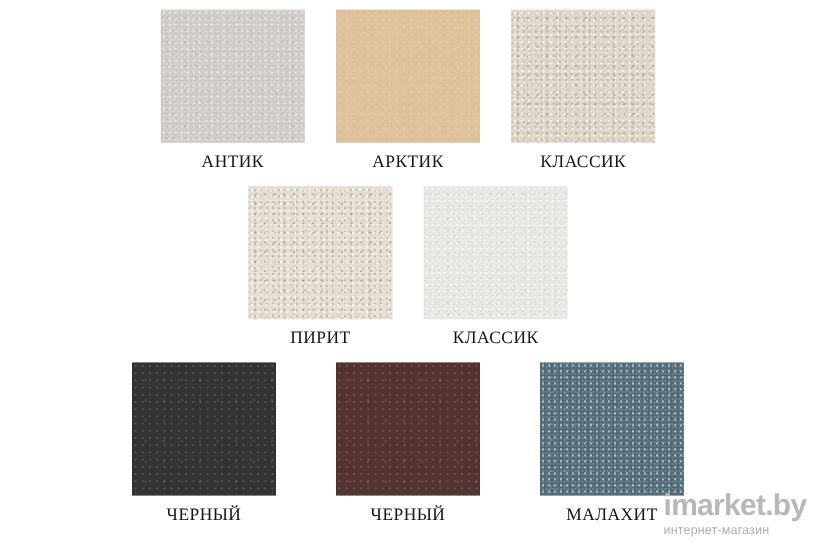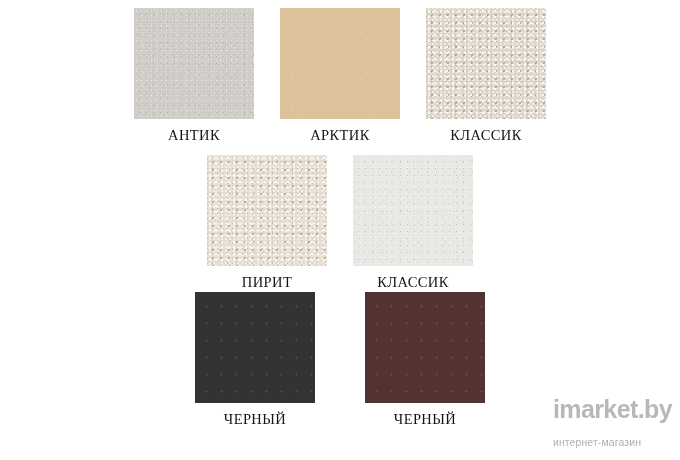--- a/index.html
+++ b/index.html
@@ -25,21 +25,21 @@
   .swatch-row {
     position: absolute;
     display: flex;
     left: 0;
     width: 680px;
     justify-content: center;
   }
 
   #row-1 { top: 8px; }
   #row-2 { top: 155px; }
-  #row-3 { top: 292px; gap: 24px; }
+  #row-3 { top: 302px; gap: 24px; }
 
   .swatch-cell {
     width: 120px;
     display: flex;
     flex-direction: column;
     align-items: center;
     margin: 0 13px;
   }
 
   .swatch-chip {
@@ -126,21 +126,21 @@
     color: #b8b8b8;
     letter-spacing: -0.6px;
     text-align: center;
   }
   .wm-sub {
     font-family: "Liberation Sans", "DejaVu Sans", sans-serif;
     font-size: 10.5px;
     line-height: 12px;
     color: #b0b0b0;
     letter-spacing: 0.1px;
-    margin-top: 15px;
+    margin-top: 3px;
   }
 </style>
 </head>
 <body style="background: rgb(255, 255, 255);">
 
 <div class="palette-sheet">
 
   <div class="swatch-row" id="row-1">
       <div class="swatch-cell chip-fine">
         <div class="swatch-chip" style="background-color: rgb(207, 203, 198);"></div>
@@ -167,20 +167,24 @@
     </div>
   <div class="swatch-row" id="row-3">
       <div class="swatch-cell chip-smooth">
         <div class="swatch-chip" style="background-color: rgb(51, 51, 53);"></div>
         <div class="swatch-label">ЧЕРНЫЙ</div>
       </div>
       <div class="swatch-cell chip-smooth">
         <div class="swatch-chip" style="background-color: rgb(83, 51, 49);"></div>
         <div class="swatch-label">ЧЕРНЫЙ</div>
       </div>
+      <div class="swatch-cell chip-fine">
+        <div class="swatch-chip" style="background-color: rgb(79, 106, 117);"></div>
+        <div class="swatch-label">МАЛАХИТ</div>
+      </div>
     </div>
 
   <div id="watermark">
     <div class="wm-main" style="color: rgb(184, 184, 184);">imarket.by</div>
     <div class="wm-sub">интернет-магазин</div>
   </div>
 
 </div>
 
 </body></html>

